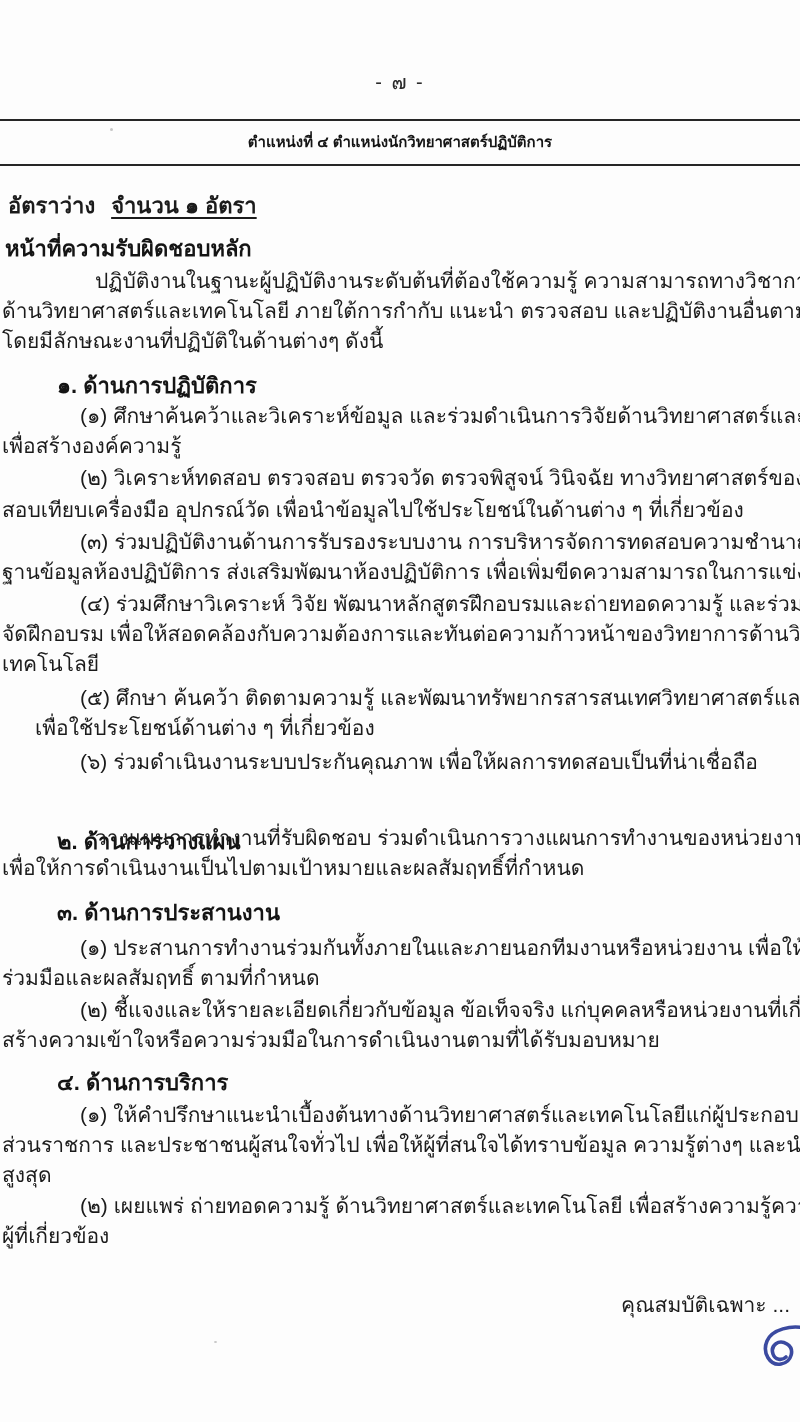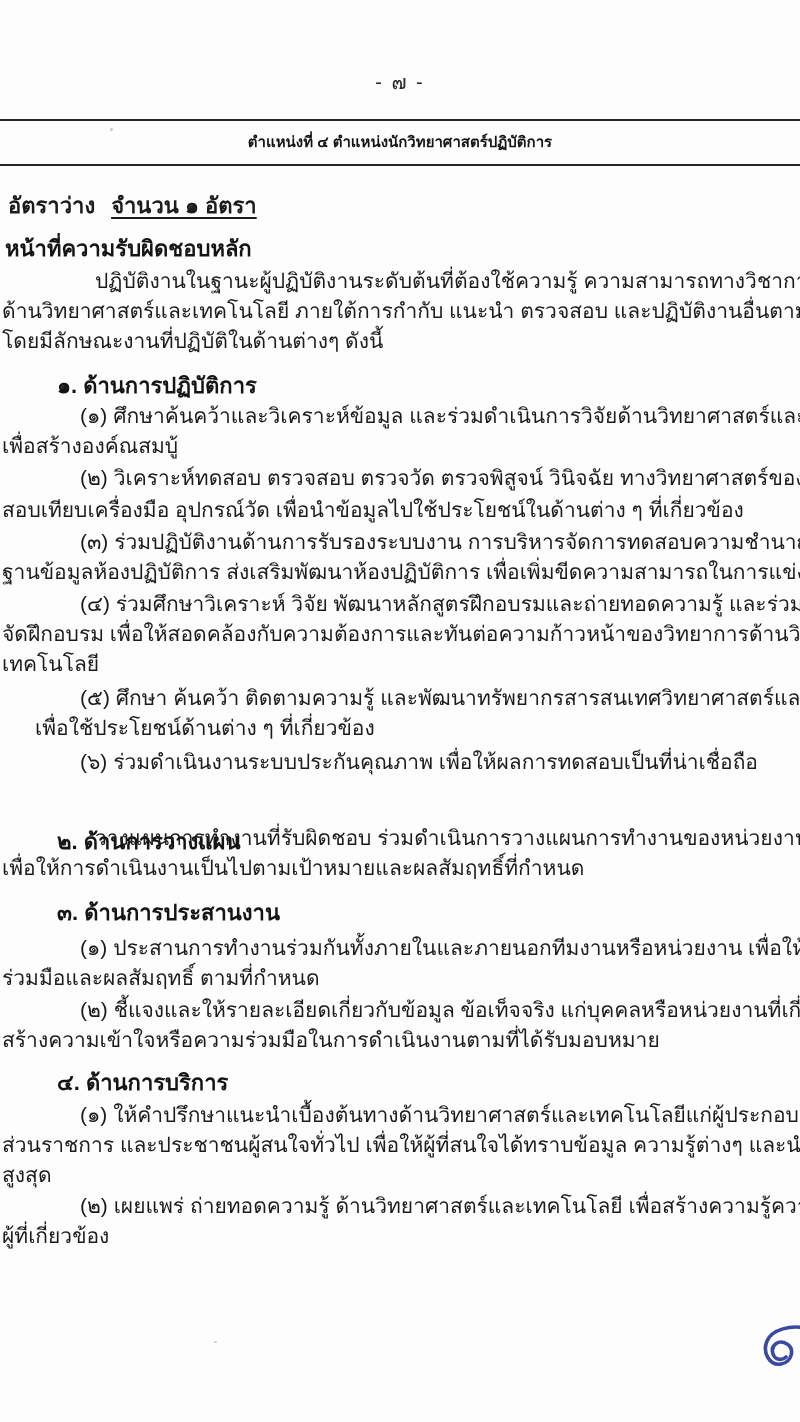--- a/index.html
+++ b/index.html
@@ -67,21 +67,21 @@
     <span class="vacancy-label">อัตราว่าง</span><span class="vacancy-value">จำนวน ๑ อัตรา</span>
   </div>
 
   <div id="lines-layer">
       <div class="line bold" style="left: 5px; top: 236px;">หน้าที่ความรับผิดชอบหลัก</div>
       <div class="line" style="left: 95px; top: 268px;">ปฏิบัติงานในฐานะผู้ปฏิบัติงานระดับต้นที่ต้องใช้ความรู้ ความสามารถทางวิชาการในการปฏิบัติงาน</div>
       <div class="line" style="left: 2px; top: 298px;">ด้านวิทยาศาสตร์และเทคโนโลยี ภายใต้การกำกับ แนะนำ ตรวจสอบ และปฏิบัติงานอื่นตามที่ได้รับมอบหมาย</div>
       <div class="line" style="left: 2px; top: 328px;">โดยมีลักษณะงานที่ปฏิบัติในด้านต่างๆ ดังนี้</div>
       <div class="line bold" style="left: 57px; top: 373px;">๑.  ด้านการปฏิบัติการ</div>
       <div class="line" style="left: 80px; top: 403px;">(๑)  ศึกษาค้นคว้าและวิเคราะห์ข้อมูล และร่วมดำเนินการวิจัยด้านวิทยาศาสตร์และเทคโนโลยี</div>
-      <div class="line" style="left: 2px; top: 433px;">เพื่อสร้างองค์ณสมบู้</div>
+      <div class="line" style="left: 2px; top: 433px;">เพื่อสร้างองค์ความรู้</div>
       <div class="line" style="left: 80px; top: 465px;">(๒)  วิเคราะห์ทดสอบ ตรวจสอบ ตรวจวัด ตรวจพิสูจน์ วินิจฉัย ทางวิทยาศาสตร์ของวัตถุตัวอย่าง</div>
       <div class="line" style="left: 2px; top: 497px;">สอบเทียบเครื่องมือ อุปกรณ์วัด เพื่อนำข้อมูลไปใช้ประโยชน์ในด้านต่าง ๆ ที่เกี่ยวข้อง</div>
       <div class="line" style="left: 80px; top: 529px;">(๓)  ร่วมปฏิบัติงานด้านการรับรองระบบงาน การบริหารจัดการทดสอบความชำนาญ จัดทำ</div>
       <div class="line" style="left: 2px; top: 559px;">ฐานข้อมูลห้องปฏิบัติการ ส่งเสริมพัฒนาห้องปฏิบัติการ เพื่อเพิ่มขีดความสามารถในการแข่งขันทางการค้า</div>
       <div class="line" style="left: 80px; top: 591px;">(๔)  ร่วมศึกษาวิเคราะห์ วิจัย พัฒนาหลักสูตรฝึกอบรมและถ่ายทอดความรู้ และร่วมดำเนินการ</div>
       <div class="line" style="left: 2px; top: 621px;">จัดฝึกอบรม เพื่อให้สอดคล้องกับความต้องการและทันต่อความก้าวหน้าของวิทยาการด้านวิทยาศาสตร์และ</div>
       <div class="line" style="left: 2px; top: 651px;">เทคโนโลยี</div>
       <div class="line" style="left: 80px; top: 685px;">(๕)  ศึกษา ค้นคว้า ติดตามความรู้ และพัฒนาทรัพยากรสารสนเทศวิทยาศาสตร์และเทคโนโลยี</div>
       <div class="line" style="left: 2px; top: 715px; margin-left: 33px;">เพื่อใช้ประโยชน์ด้านต่าง ๆ ที่เกี่ยวข้อง</div>
       <div class="line" style="left: 80px; top: 749px;">(๖)  ร่วมดำเนินงานระบบประกันคุณภาพ เพื่อให้ผลการทดสอบเป็นที่น่าเชื่อถือ</div>
@@ -94,20 +94,21 @@
       <div class="line" style="left: 80px; top: 997px;">(๒)  ชี้แจงและให้รายละเอียดเกี่ยวกับข้อมูล ข้อเท็จจริง แก่บุคคลหรือหน่วยงานที่เกี่ยวข้องเพื่อ</div>
       <div class="line" style="left: 2px; top: 1027px;">สร้างความเข้าใจหรือความร่วมมือในการดำเนินงานตามที่ได้รับมอบหมาย</div>
       <div class="line bold" style="left: 57px; top: 1070px;">๔.  ด้านการบริการ</div>
       <div class="line" style="left: 80px; top: 1102px;">(๑)  ให้คำปรึกษาแนะนำเบื้องต้นทางด้านวิทยาศาสตร์และเทคโนโลยีแก่ผู้ประกอบการ</div>
       <div class="line" style="left: 2px; top: 1132px;">ส่วนราชการ และประชาชนผู้สนใจทั่วไป เพื่อให้ผู้ที่สนใจได้ทราบข้อมูล ความรู้ต่างๆ และนำไปใช้ให้เกิดประโยชน์</div>
       <div class="line" style="left: 2px; top: 1162px;">สูงสุด</div>
       <div class="line" style="left: 80px; top: 1193px;">(๒)  เผยแพร่ ถ่ายทอดความรู้ ด้านวิทยาศาสตร์และเทคโนโลยี เพื่อสร้างความรู้ความเข้าใจให้แก่</div>
       <div class="line" style="left: 2px; top: 1223px;">ผู้ที่เกี่ยวข้อง</div>
     </div>
 
+  <div class="footer-note">คุณสมบัติเฉพาะ ...</div>
 
   <svg class="ink-mark" viewBox="0 0 46 58" aria-hidden="true">
     <path d="M46,5 C34,2 14,6 9,18 C4,30 12,43 23,41 C34,39 37,26 29,21 C21,16 12,22 15,31 C17,37 24,38 28,34" fill="none" stroke-width="3.6" stroke-linecap="round" stroke="#3b4aa0"></path>
   </svg>
 
   <div class="speck" style="left:110px;top:128px;width:3px;height:3px;"></div>
   <div class="speck" style="left:522px;top:1207px;width:3px;height:3px;"></div>
   <div class="speck" style="left:214px;top:1341px;width:3px;height:2px;"></div>
 </div>
 

